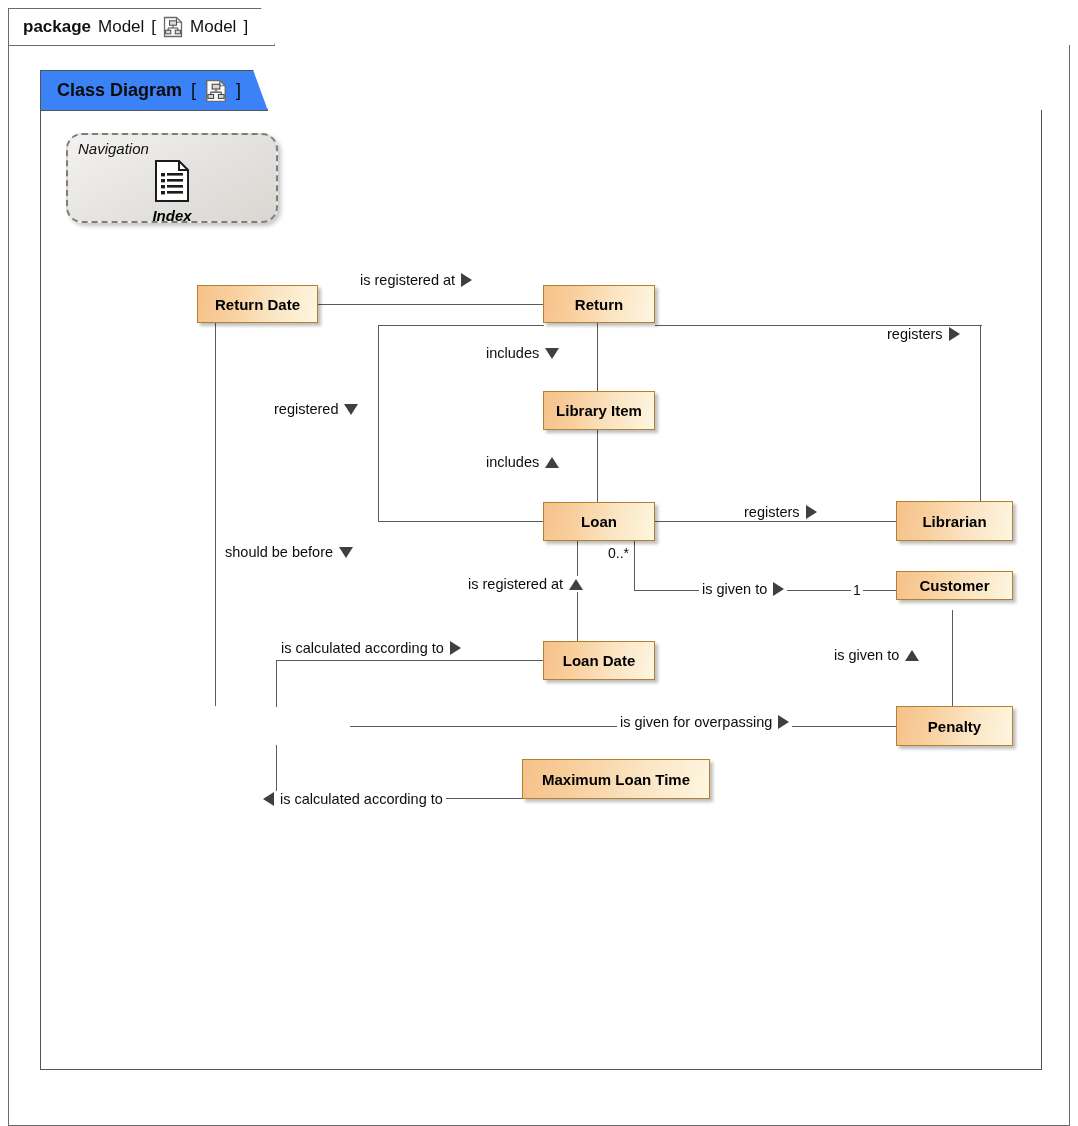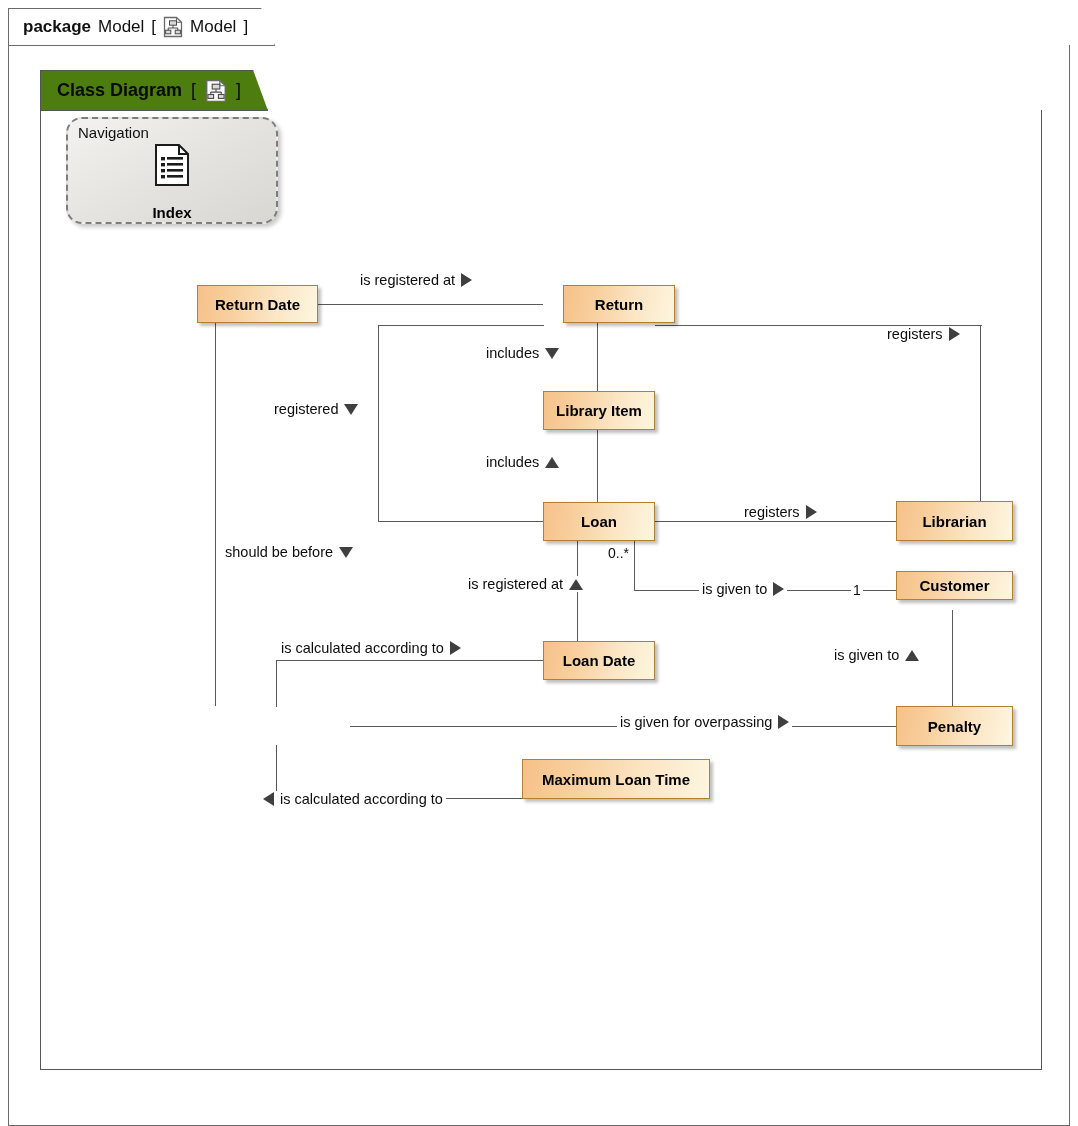--- a/index.html
+++ b/index.html
@@ -64,65 +64,66 @@
     border-top: none;
     box-sizing: border-box;
     background: #ffffff;
   }
   .cd-tab {
     position: absolute;
     left: 40px;
     top: 70px;
     height: 41px;
     box-sizing: border-box;
-    background: #4d7c0f;
+    background: #3b82f6;
     border: 1.5px solid #555555;
     padding: 0 26px 0 16px;
     display: flex;
     align-items: center;
     gap: 9px;
     font-size: 18px;
     color: #0a0a0a;
     clip-path: polygon(0 0, calc(100% - 15px) 0, 100% 100%, 0 100%);
   }
   .cd-tab .title { font-weight: bold; }
   .cd-tab .brk { font-weight: normal; font-size: 18px; }
 
   
   .diag-icon { display: inline-block; line-height: 0; }
 
   
   .nav-box {
     position: absolute;
     left: 66px;
-    top: 117px;
+    top: 133px;
     width: 212px;
-    height: 107px;
+    height: 90px;
     box-sizing: border-box;
     border: 2px dashed #7d7d7d;
     border-radius: 16px;
     background: linear-gradient(150deg, #f3f2f0 0%, #e4e2de 55%, #d9d7d2 100%);
     box-shadow: 3px 3px 4px rgba(0,0,0,0.22);
+    font-style: italic;
   }
   .nav-label {
     position: absolute;
     left: 10px;
     top: 5px;
     font-size: 15px;
     color: #111111;
   }
   .nav-item {
     position: absolute;
     left: 0;
     right: 0;
     top: 24px;
     display: flex;
     flex-direction: column;
     align-items: center;
-    gap: 13px;
+    gap: 0;
   }
   .nav-item .cap {
     font-size: 15px;
     font-weight: bold;
     color: #000000;
   }
 
   
   .cls {
     position: absolute;
@@ -280,21 +281,21 @@
 
   <div class="ln lnv" style="left:952px; top:610px; height:96px;"></div>
 
   <div class="ln lnh" style="left:276px; top:798px; width:247px;"></div>
   <div class="ln lnv" style="left:276px; top:745px; height:54px;"></div>
 
   <div class="cls" style="left:197px; top:285px; width:121px; height:38px;">
     <span>Return Date</span>
   </div>
 
-  <div class="cls" style="left:543px; top:285px; width:112px; height:38px;margin-left:20px;">
+  <div class="cls" style="left:543px; top:285px; width:112px; height:38px;">
     <span>Return</span>
   </div>
 
   <div class="cls" style="left:543px; top:391px; width:112px; height:39px;">
     <span>Library Item</span>
   </div>
 
   <div class="cls" style="left:543px; top:502px; width:112px; height:39px;">
     <span>Loan</span>
   </div>

